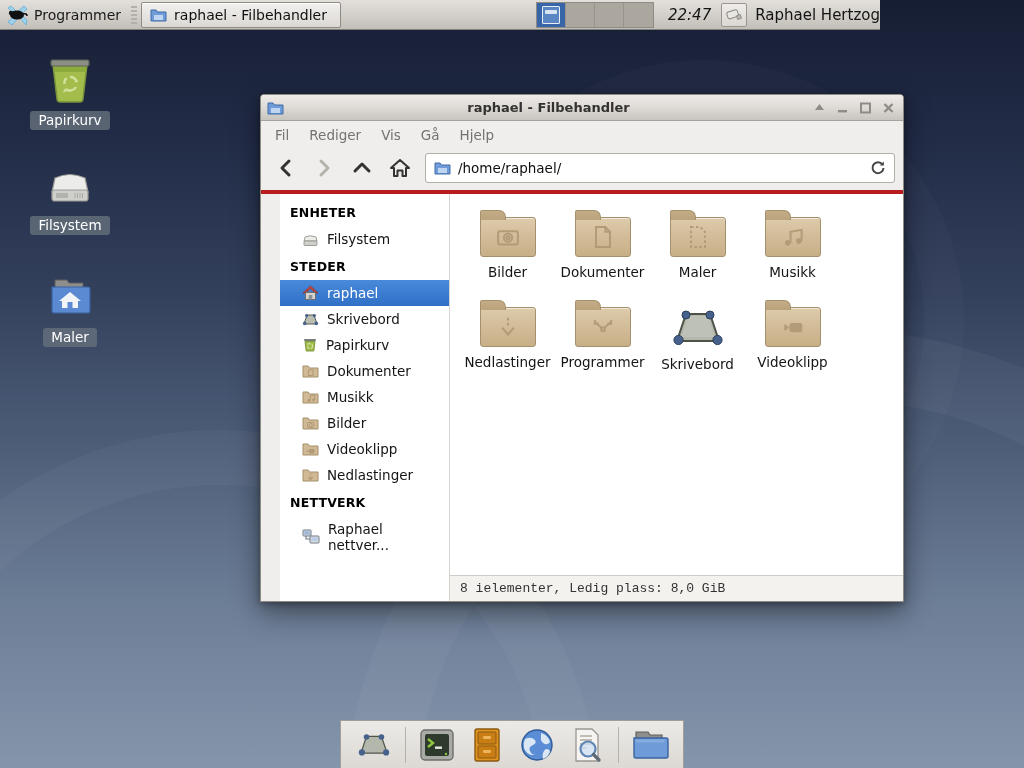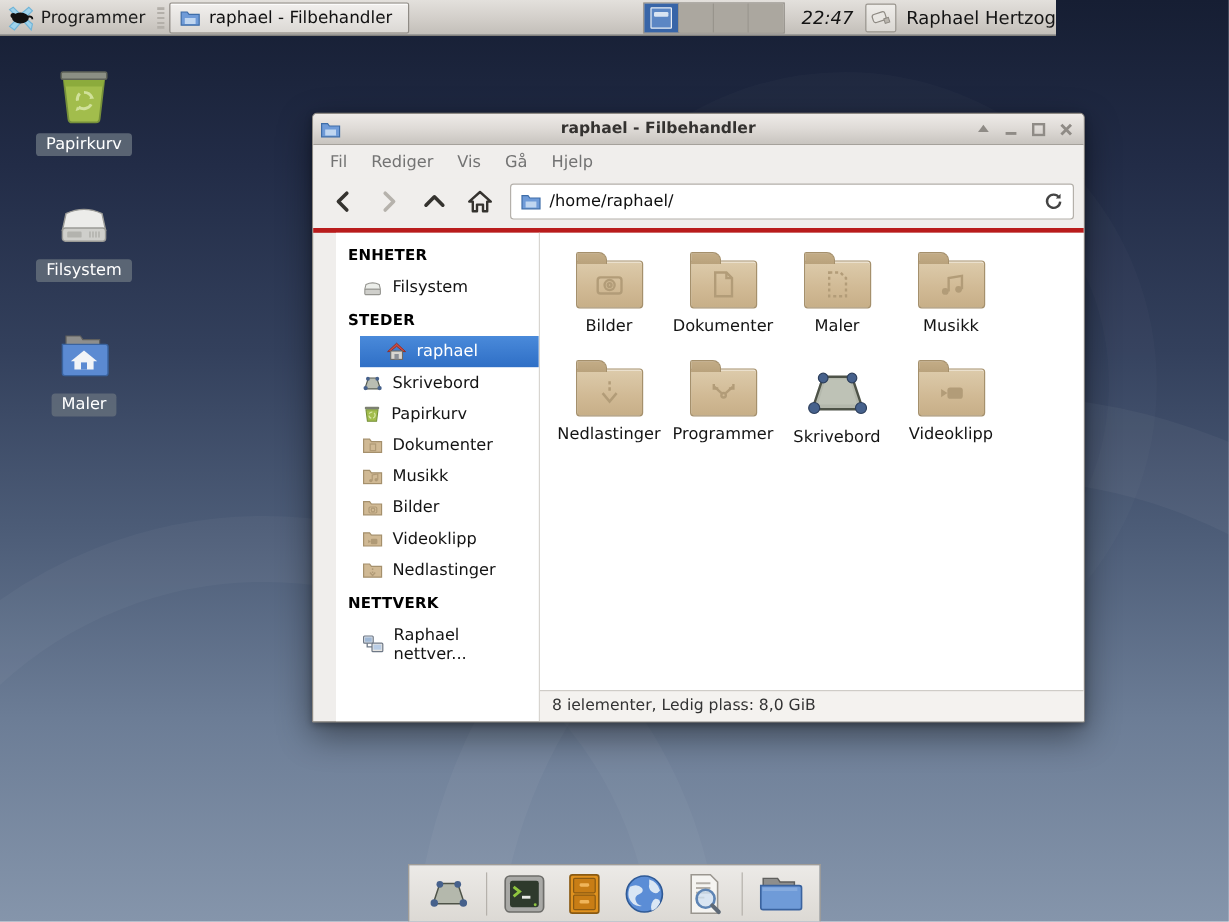--- a/index.html
+++ b/index.html
@@ -67,28 +67,28 @@
   .menubar .mi { padding:3px 8px; font-size:13.5px; color:#737373; border-radius:2px; }
   .toolbar { display:flex; align-items:center; gap:4px; padding:4px 8px 7px; flex:0 0 auto; background:#f0eeec;justify-content:flex-end; }
   .tbtn { width:34px; height:30px; display:flex; align-items:center; justify-content:center; border-radius:3px; }
   .pathwrap { flex:1; height:30px; margin-left:4px; background:#fff; border:1px solid #b4b0aa; border-radius:3px;
     display:flex; align-items:center; padding:0 8px; gap:7px; }
   .pathwrap .ptxt { flex:1; font-size:13.5px; color:#0e0e0e; }
   .winbody { flex:1; display:flex; min-height:0; border-top:4px solid #b91c1c;padding-left:19px; }
   .sidebar { width:170px; background:#ffffff; border-right:1px solid #d8d5d0; padding-top:4px; overflow:hidden; }
   .shead { font-weight:bold; font-size:12.5px; color:#000; padding:7px 10px 6px; letter-spacing:0.2px; }
   .sitem { display:flex; align-items:center; gap:8px; padding:5px 10px 5px 22px; font-size:13.5px; color:#141414; }
-  .sitem.sel { background:linear-gradient(180deg,#4a8ada,#2f6fc6); color:#fff;margin-left:20px; }
+  .sitem.sel { background:linear-gradient(180deg,#4a8ada,#2f6fc6); color:#fff; }
   .sitem svg { flex:0 0 auto; }
   .main { flex:1; background:#fff; position:relative; display:flex; flex-direction:column; }
   .filegrid { display:grid; grid-template-columns:repeat(4,95px); gap:18px 0; padding:14px 0 0 10px; }
   .fitem { display:flex; flex-direction:column; align-items:center; gap:7px; width:95px; }
   .fitem .flbl { font-size:13.5px; color:#141414; text-align:center; }
   .statusbar { flex:0 0 26px; margin-top:auto; background:#f4f2ef; border-top:1px solid #cfccc7;
-    display:flex; align-items:center; padding:0 10px; font-size:13px; color:#333; }
+    display:flex; align-items:center; padding:0 10px; font-size:13px; color:#333;font-family:Liberation Mono, monospace; }
 
   
   .ffold { position:relative; width:56px; height:40px; margin-top:9px;
     background:linear-gradient(180deg,#ddcbab 0%,#d0b994 60%,#c7af88 100%);
     border:1px solid #a5906c; border-radius:2px 3px 3px 3px;
     box-shadow:inset 0 1px 0 rgba(255,255,255,.55); }
   .ffold::before { content:""; position:absolute; top:-8px; left:-1px; width:24px; height:9px;
     background:linear-gradient(180deg,#c3ac86,#b9a27c); border:1px solid #a5906c; border-bottom:none;
     border-radius:2px 7px 0 0; }
   .emb { position:absolute; inset:0; margin:auto; }

